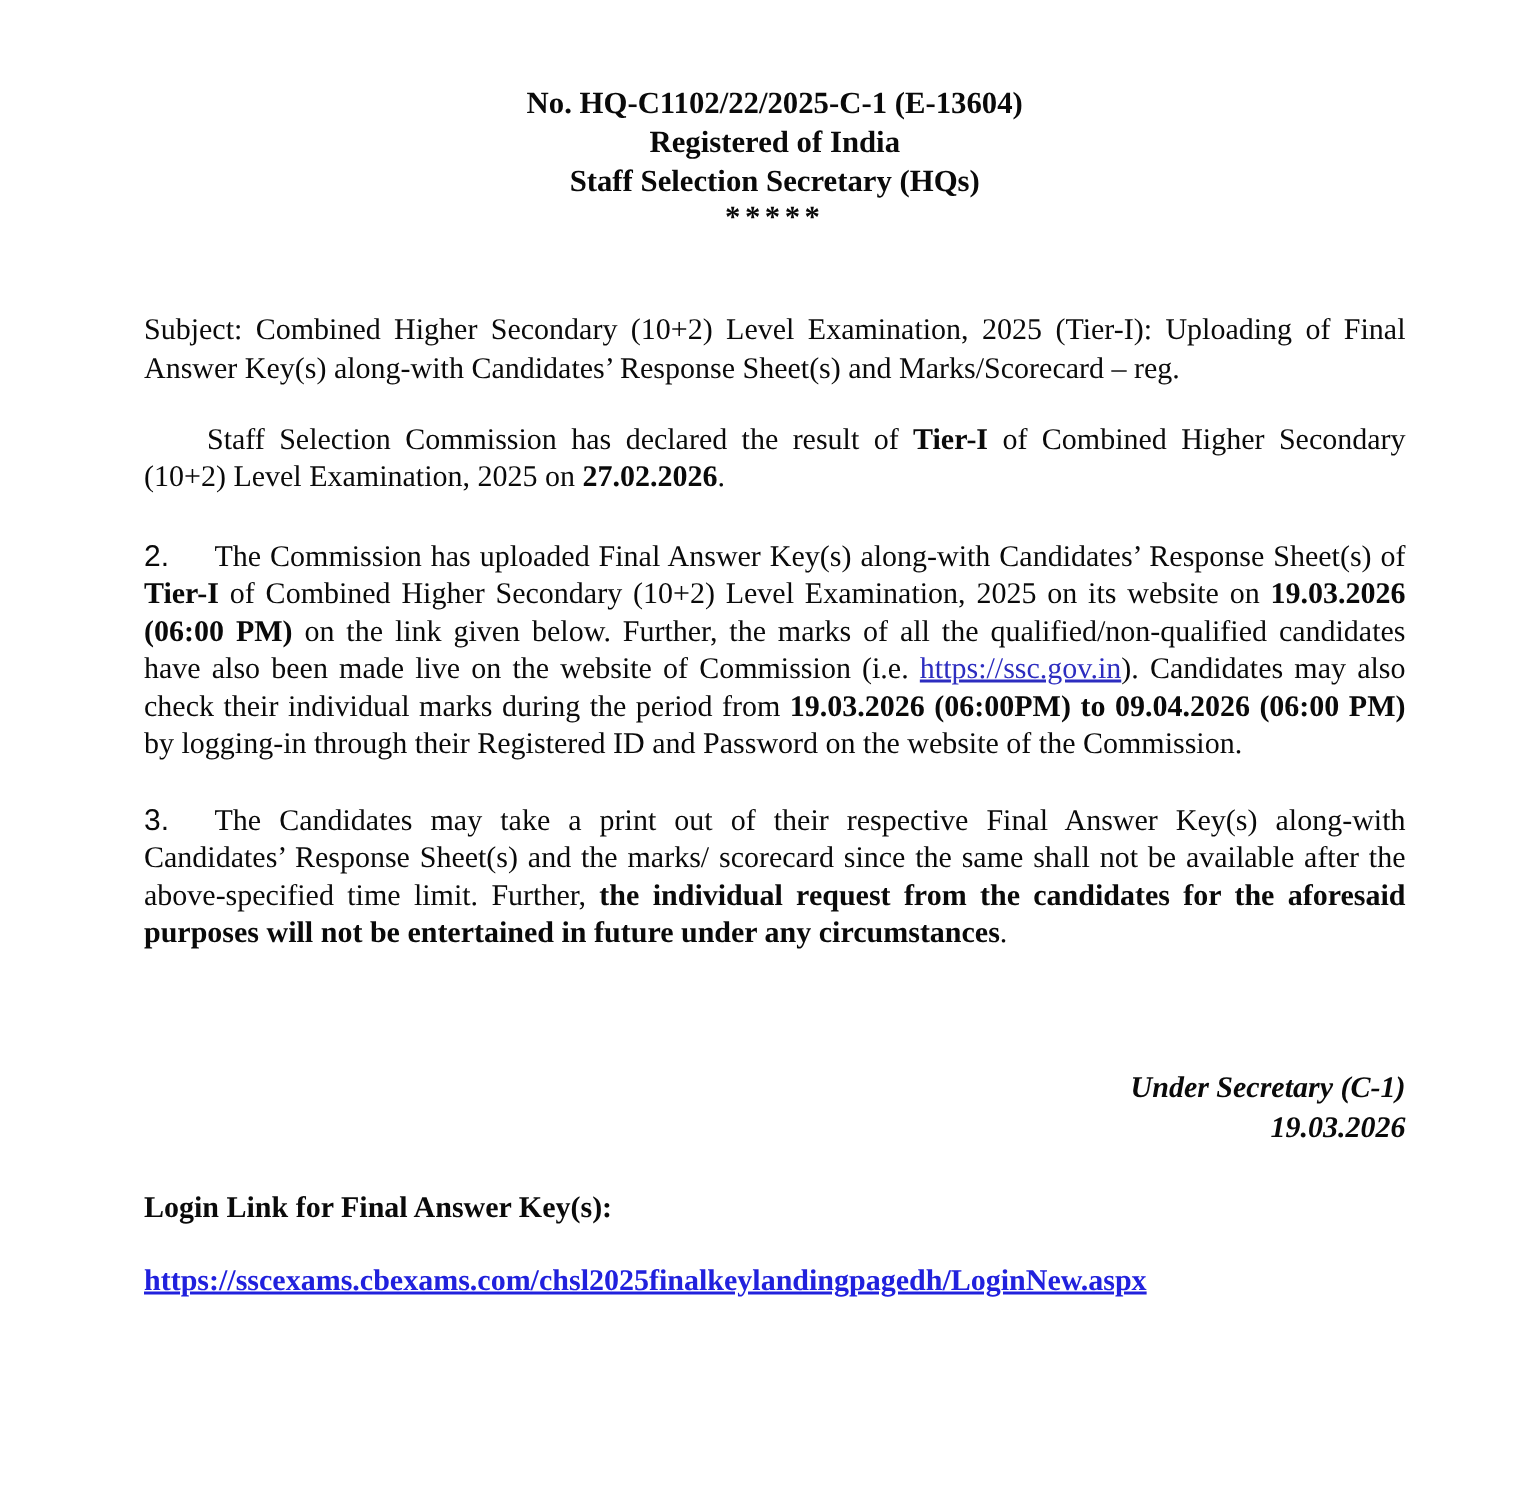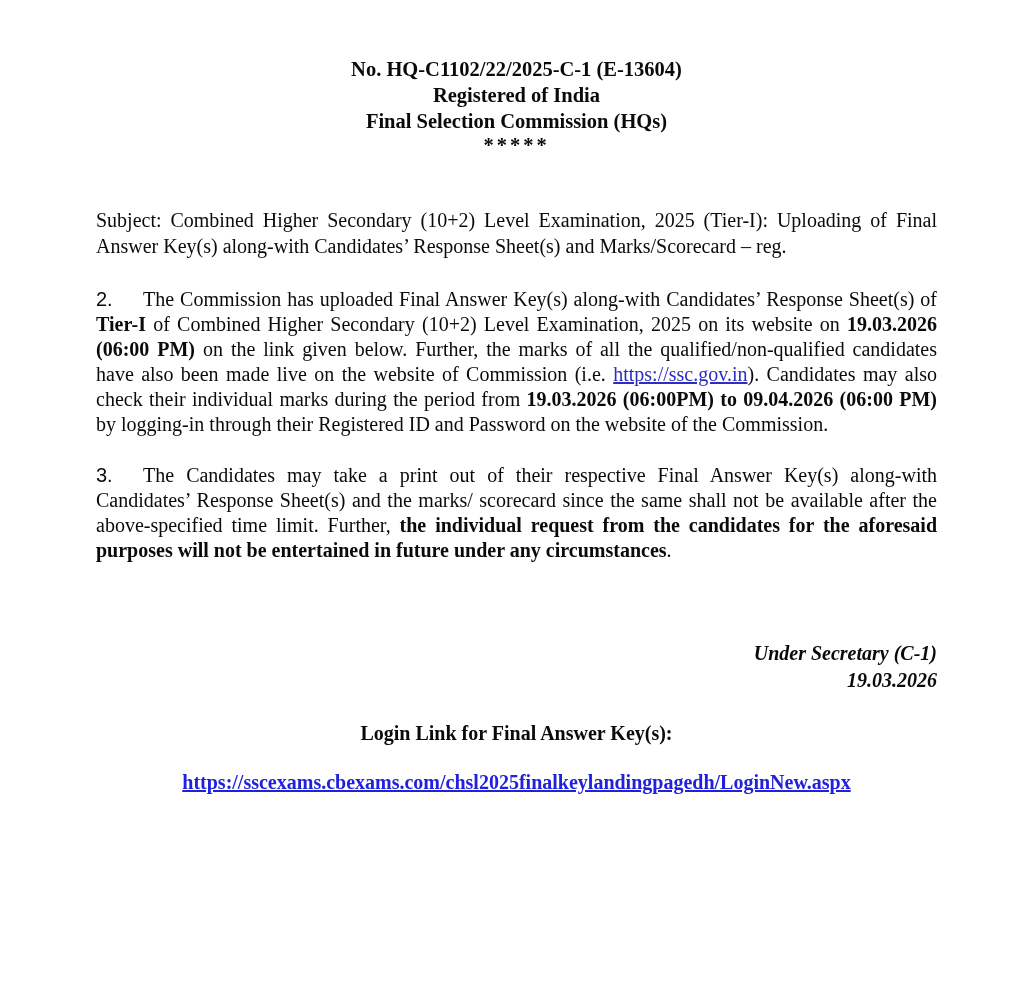--- a/index.html
+++ b/index.html
@@ -31,21 +31,21 @@
   .header {
     text-align: center;
     font-weight: bold;
     font-size: 20.5px;
     line-height: 26px;
   }
   .header .stars {
     letter-spacing: 3px;
     line-height: 22px;
   }
-  p { margin: 0; text-align: center; }
+  p { margin: 0; }
   .subject {
     margin-top: 52px;
     font-weight: normal;
     text-align: justify;
     line-height: 25.5px;
   }
   .para {
     text-align: justify;
     line-height: 25px;
   }
@@ -89,26 +89,27 @@
   }
 </style>
 </head>
 <body>
 
 <div class="doc">
 
   <div class="header">
     <div>No. HQ-C1102/22/2025-C-1 (E-13604)</div>
     <div>Registered of India</div>
-    <div>Final Selection Commission (HQs)</div>
+    <div>Staff Selection Secretary (HQs)</div>
     <div class="stars">*****</div>
   </div>
 
   <p class="subject">Subject: Combined Higher Secondary (10+2) Level Examination, 2025 (Tier-I): Uploading of Final Answer Key(s) along-with Candidates’ Response Sheet(s) and Marks/Scorecard – reg.</p>
 
+  <p class="para p1"><span>Staff Selection Commission has declared the result of </span><span class="b">Tier-I</span><span> of Combined Higher Secondary (10+2) Level Examination, 2025 on </span><span class="b">27.02.2026</span><span>.</span></p>
 
   <p class="para p2"><span class="pnum">2.</span><span>The Commission has uploaded Final Answer Key(s) along-with Candidates’ Response Sheet(s) of </span><span class="b">Tier-I</span><span> of Combined Higher Secondary (10+2) Level Examination, 2025 on its website on </span><span class="b">19.03.2026 (06:00 PM)</span><span> on the link given below. Further, the marks of all the qualified/non-qualified candidates have also been made live on the website of Commission (i.e. </span><a class="doclink">https://ssc.gov.in</a><span>). Candidates may also check their individual marks during the period from </span><span class="b">19.03.2026 (06:00PM) to 09.04.2026 (06:00 PM)</span><span> by logging-in through their Registered ID and Password on the website of the Commission.</span></p>
 
   <p class="para p3"><span class="pnum">3.</span><span>The Candidates may take a print out of their respective Final Answer Key(s) along-with Candidates’ Response Sheet(s) and the marks/ scorecard since the same shall not be available after the above-specified time limit. Further, </span><span class="b">the individual request from the candidates for the aforesaid purposes will not be entertained in future under any circumstances</span><span>.</span></p>
 
   <div class="sig">
     <div>Under Secretary (C-1)</div>
     <div>19.03.2026</div>
   </div>
 

